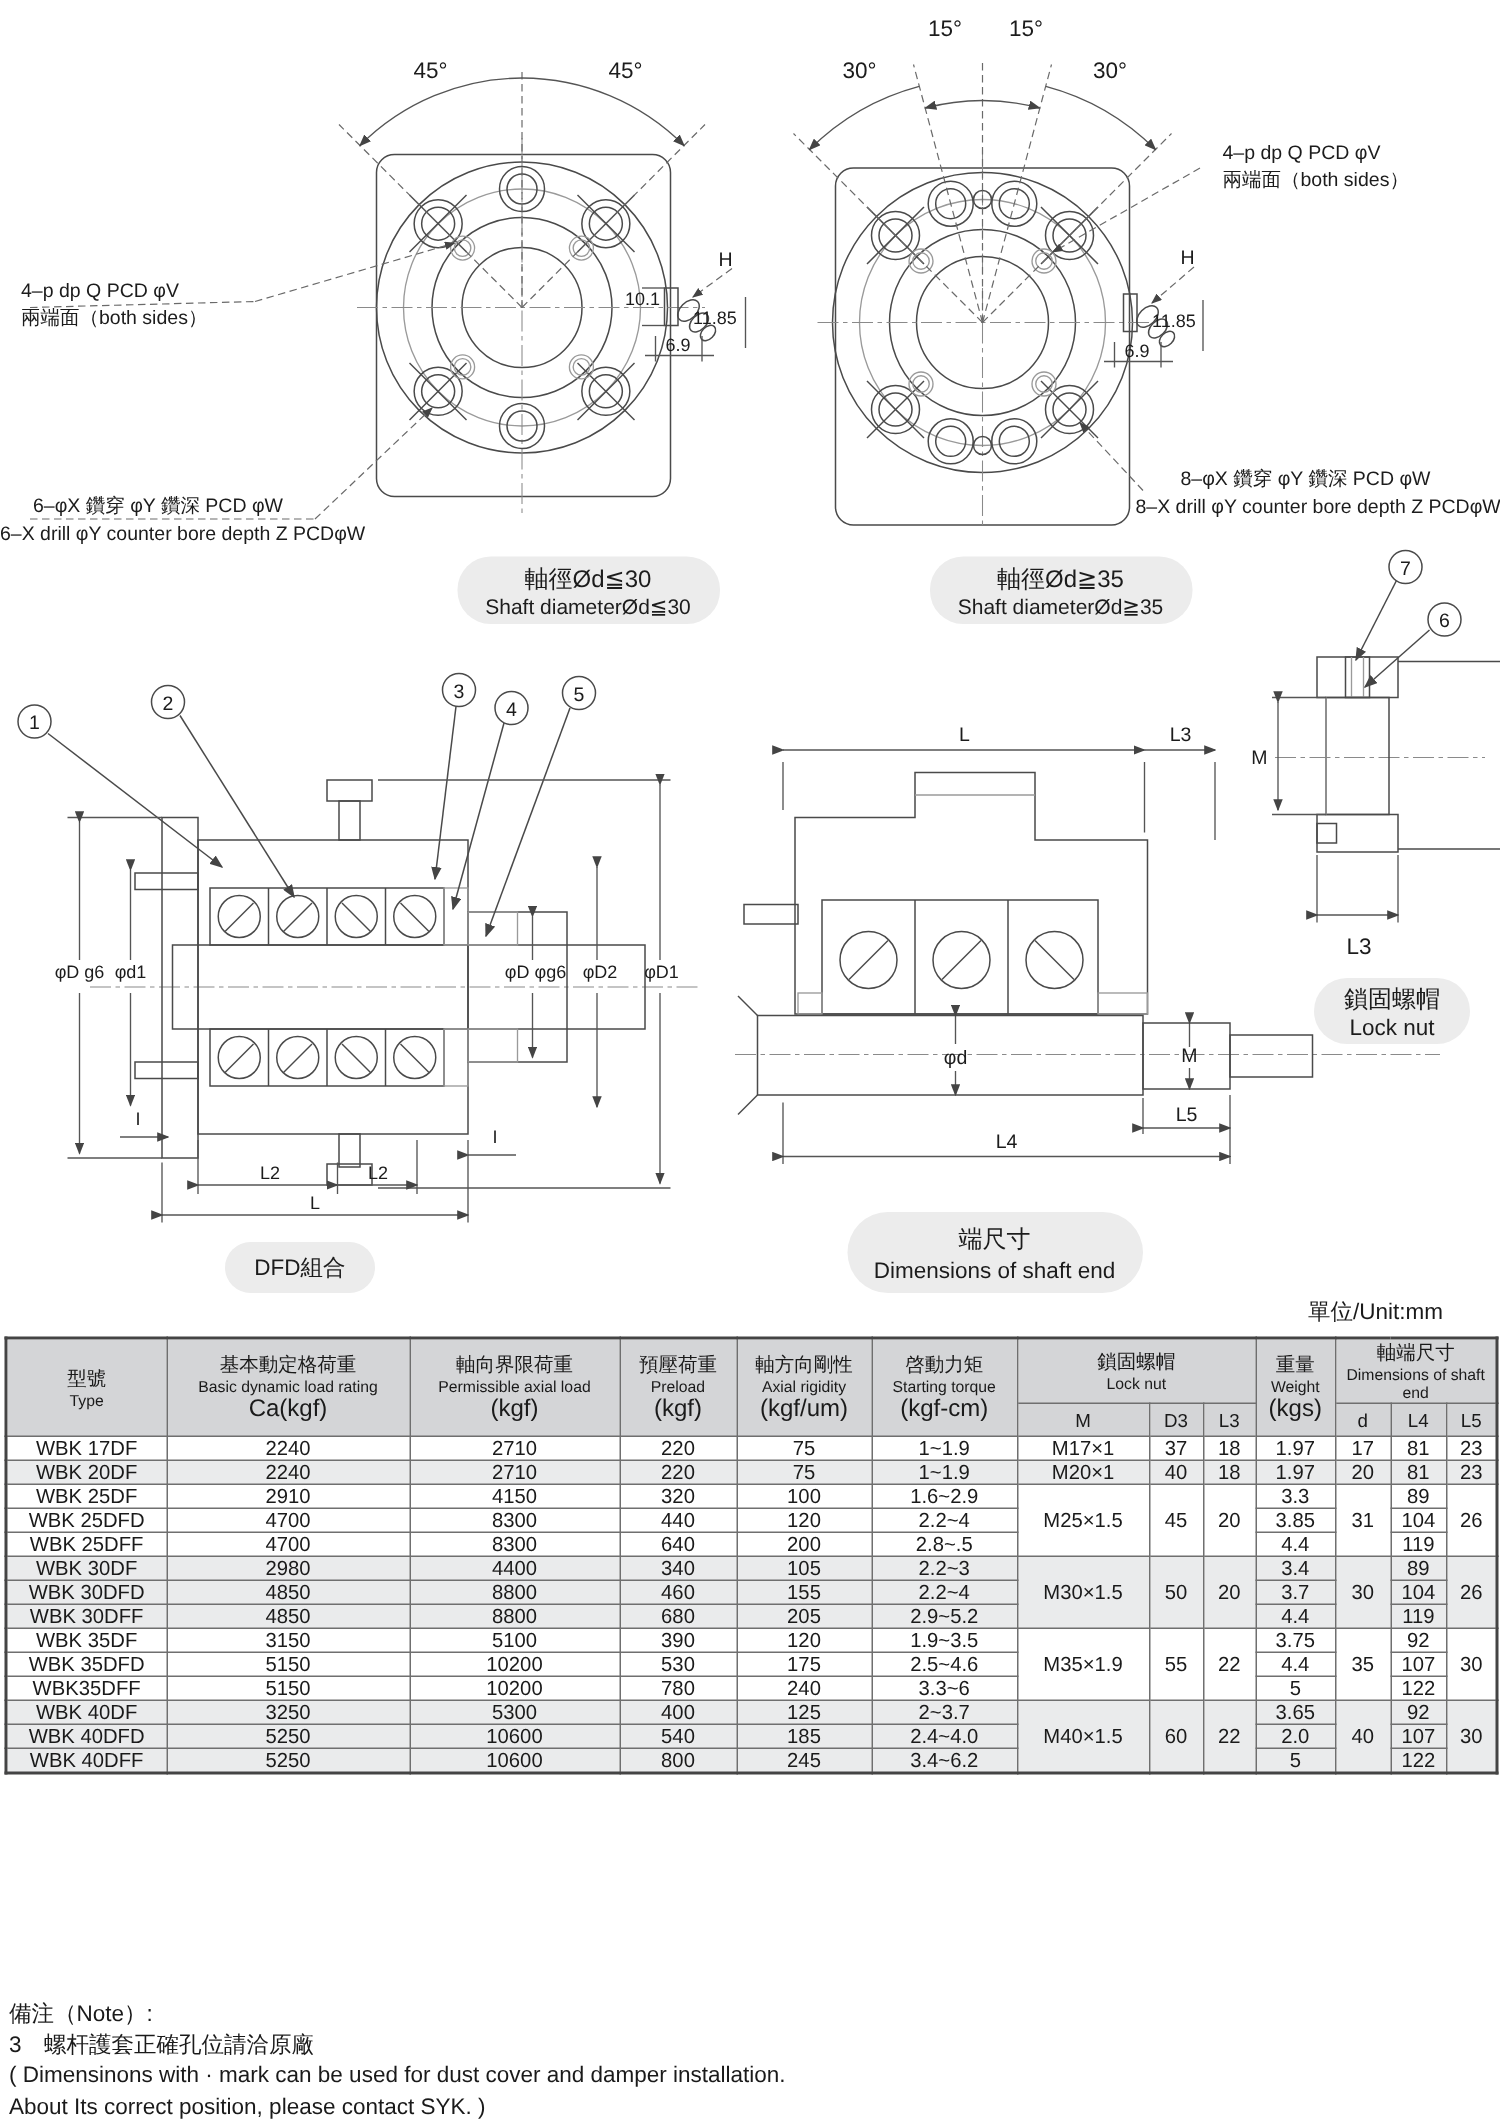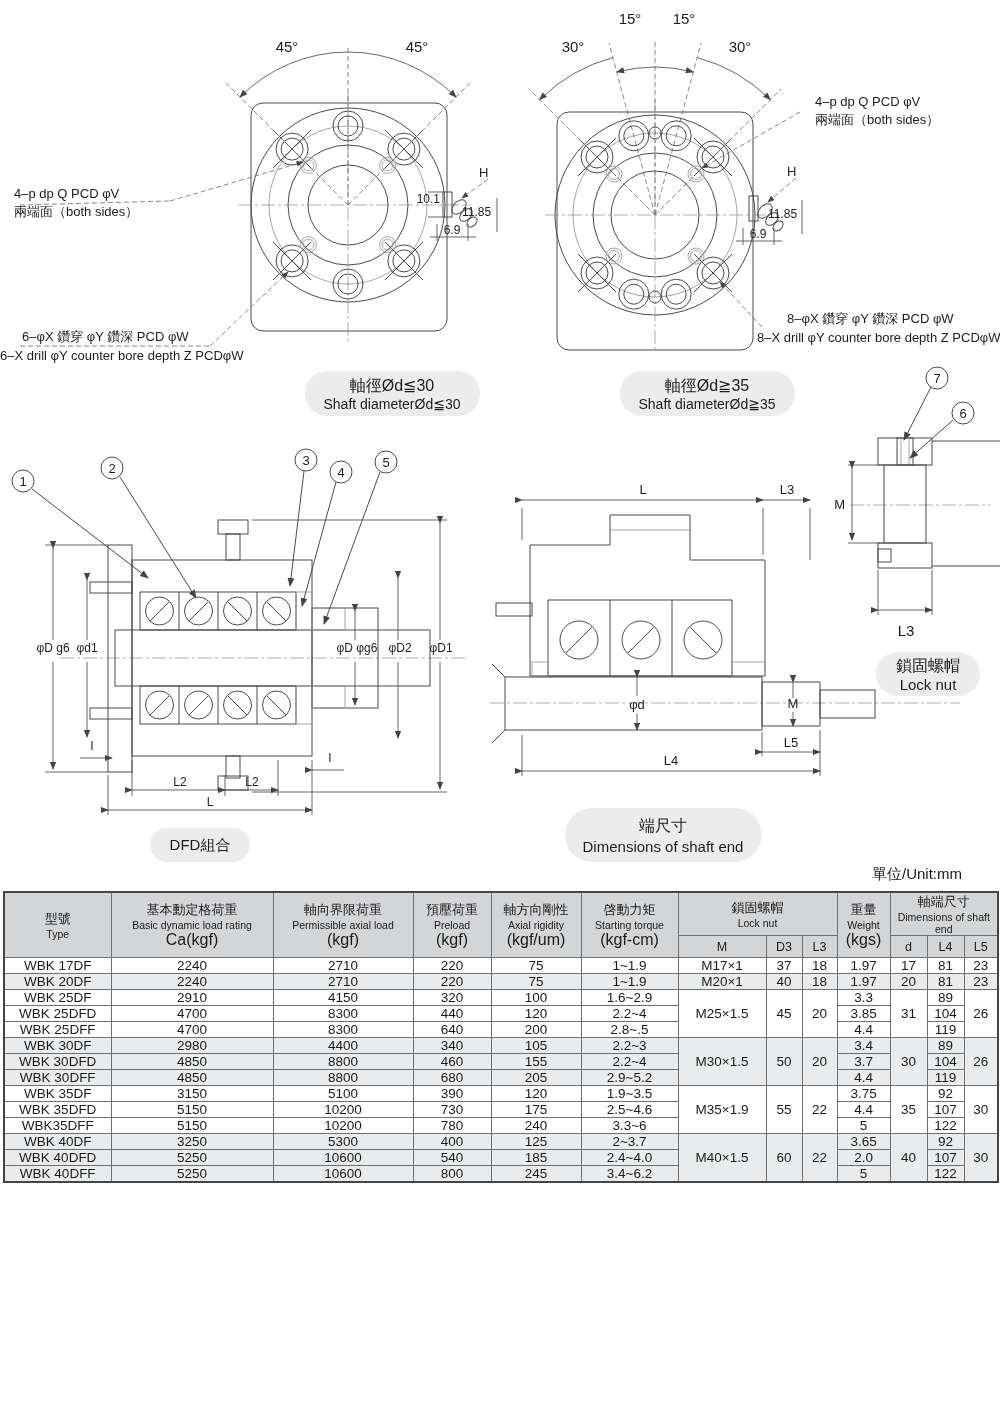--- a/index.html
+++ b/index.html
@@ -612,21 +612,21 @@
           <td rowspan="3">22</td>
       <td>3.75</td>
           <td rowspan="3">35</td>
           <td>92</td>
           <td rowspan="3">30</td>
     </tr>
     <tr>
       <td>WBK 35DFD</td>
           <td>5150</td>
           <td>10200</td>
-      <td>730</td>
+      <td>530</td>
           <td>175</td>
           <td>2.5~4.6</td>
       <td>4.4</td>
           <td>107</td>
     </tr>
     <tr>
       <td>WBK35DFF</td>
           <td>5150</td>
           <td>10200</td>
       <td>780</td>
@@ -666,14 +666,20 @@
           <td>10600</td>
       <td>800</td>
           <td>245</td>
           <td>3.4~6.2</td>
       <td>5</td>
           <td>122</td>
     </tr>
   </tbody>
 </table>
 
-
+<div id="notes">
+  <div>備注（Note）:</div>
+  <div>3　螺杆護套正確孔位請洽原廠</div>
+  <div>( Dimensinons with · mark can be used for dust cover and damper installation.</div>
+  <div>About Its correct position, please contact SYK. )</div>
 </div>
 
+</div>
+
 </body></html>

